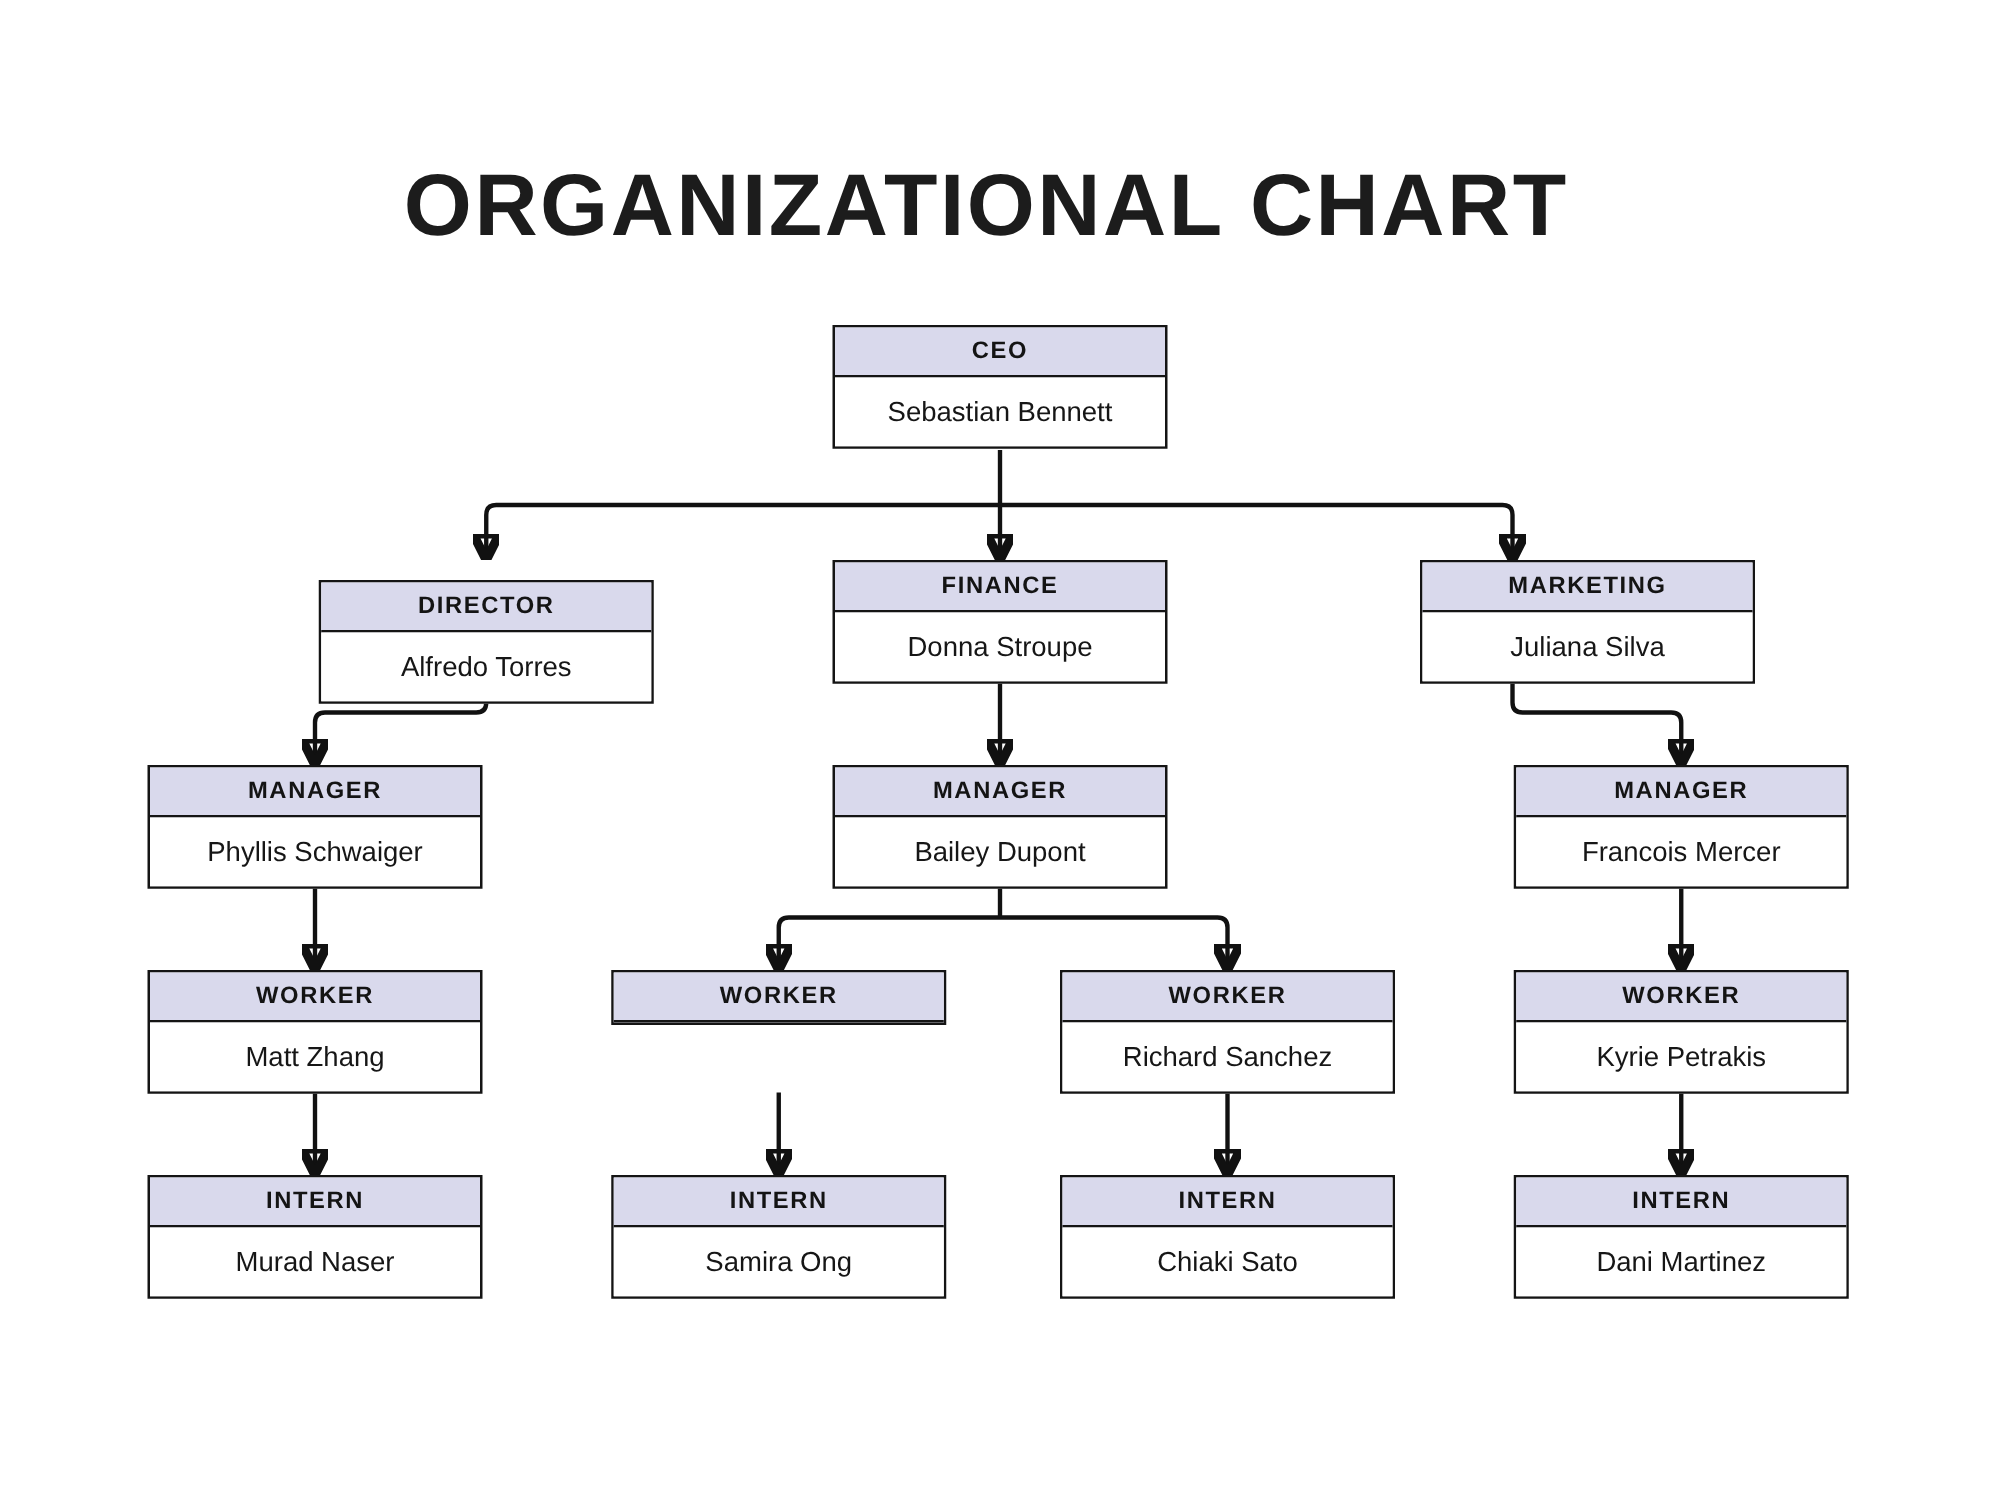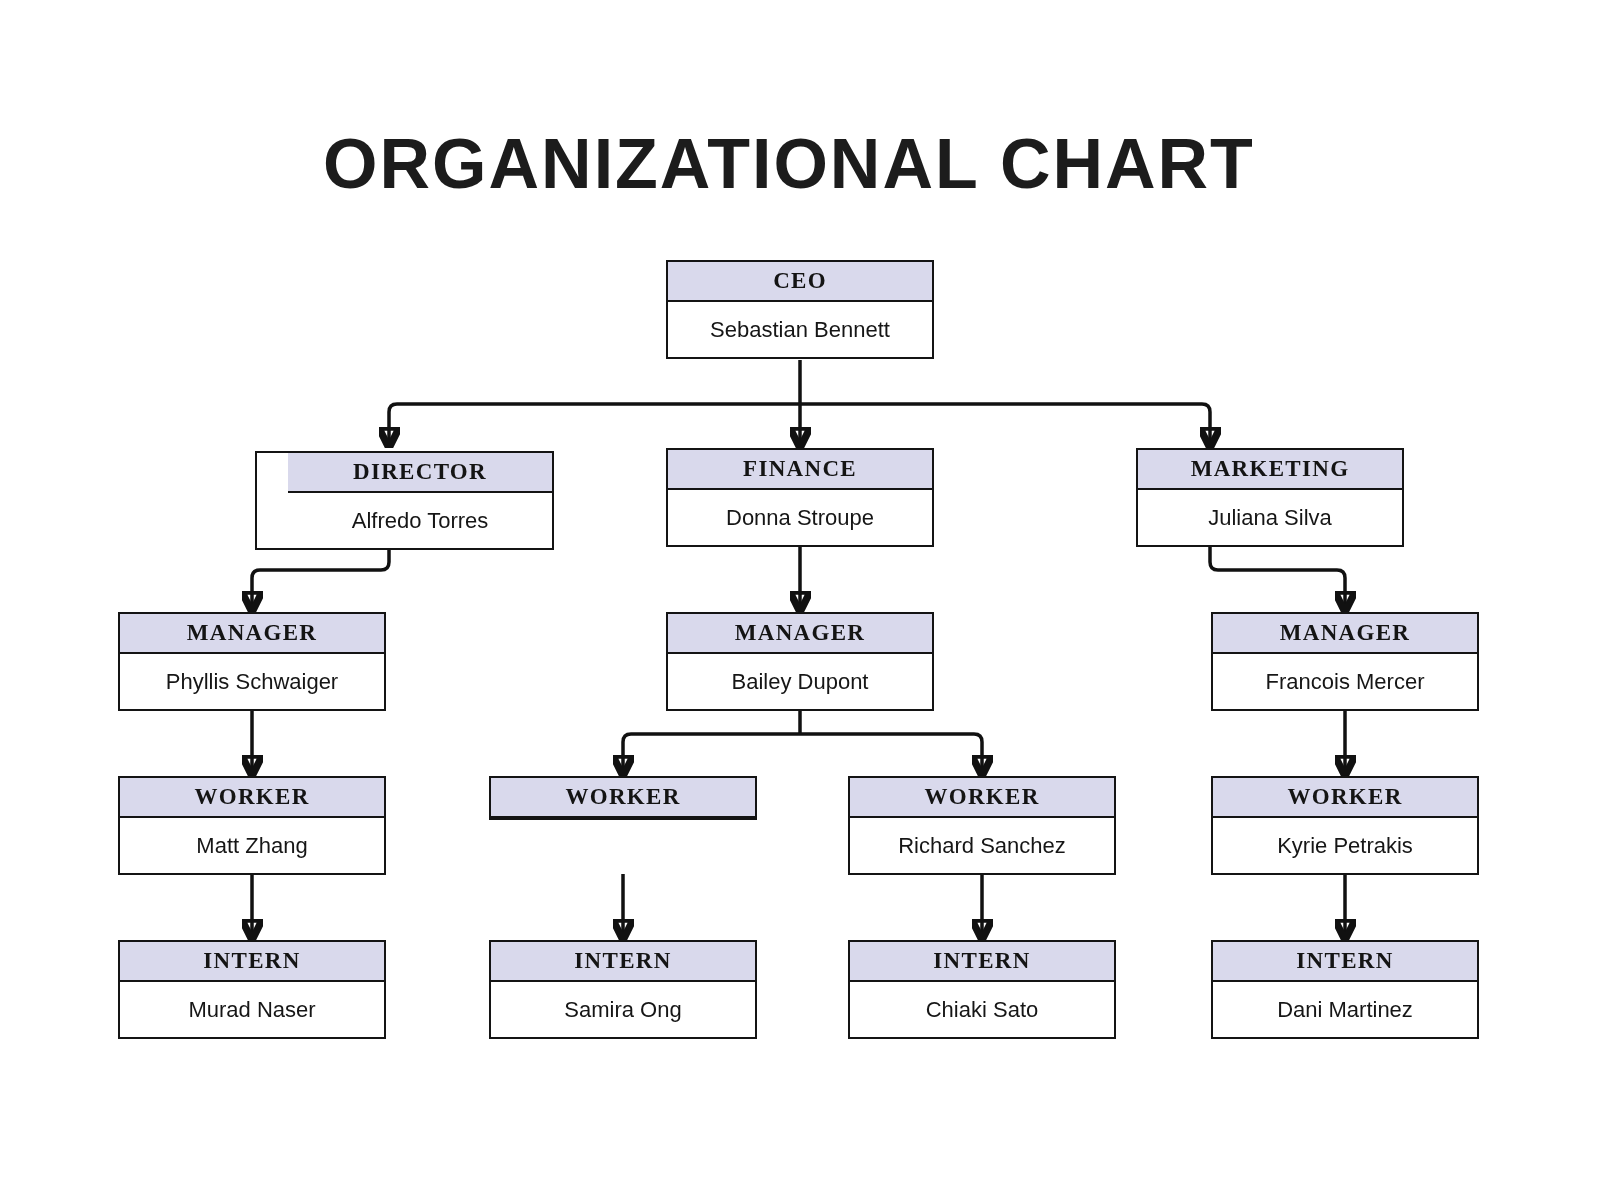--- a/index.html
+++ b/index.html
@@ -11,21 +11,21 @@
     position:absolute;top:132px;left:0;width:1578px;text-align:center;
     font-size:70px;font-weight:800;letter-spacing:2px;color:#1c1c1c;line-height:64px;
   }
   .node{
     position:absolute;width:264px;background:#ffffff;
     border:2px solid #141414;box-sizing:content-box;
   }
   .node-header{
     height:38px;background:#d9d9ec;border-bottom:2px solid #141414;
     display:flex;align-items:center;justify-content:center;
-    font-size:23px;font-weight:bold;letter-spacing:1.3px;color:#141414;font-family:Liberation Serif, serif;
+    font-size:19px;font-weight:bold;letter-spacing:1.3px;color:#141414;
   }
   .node-body{
     height:55px;background:#ffffff;
     display:flex;align-items:center;justify-content:center;
     font-size:22px;color:#161616;
   }
   svg.connectors{position:absolute;left:0;top:0;width:1600px;height:1200px;pointer-events:none;}
   svg.connectors path{fill:none;stroke:#111111;stroke-width:3.5;}
 </style>
 </head>
@@ -66,21 +66,21 @@
     <path d="M 623 874 V 938" marker-end="url(#arrow)"></path>
     <path d="M 982 874 V 938" marker-end="url(#arrow)"></path>
     <path d="M 1345 874 V 938" marker-end="url(#arrow)"></path>
   </svg>
 
   <div class="node" style="left:666px;top:260px;">
     <div class="node-header">CEO</div>
     <div class="node-body">Sebastian Bennett</div>
   </div>
 
-  <div class="node" style="left:255px;top:451px;padding-left:31px;">
+  <div class="node" style="left:255px;top:464px;">
     <div class="node-header">DIRECTOR</div>
     <div class="node-body">Alfredo Torres</div>
   </div>
   <div class="node" style="left:666px;top:448px;">
     <div class="node-header">FINANCE</div>
     <div class="node-body">Donna Stroupe</div>
   </div>
   <div class="node" style="left:1136px;top:448px;">
     <div class="node-header">MARKETING</div>
     <div class="node-body">Juliana Silva</div>

